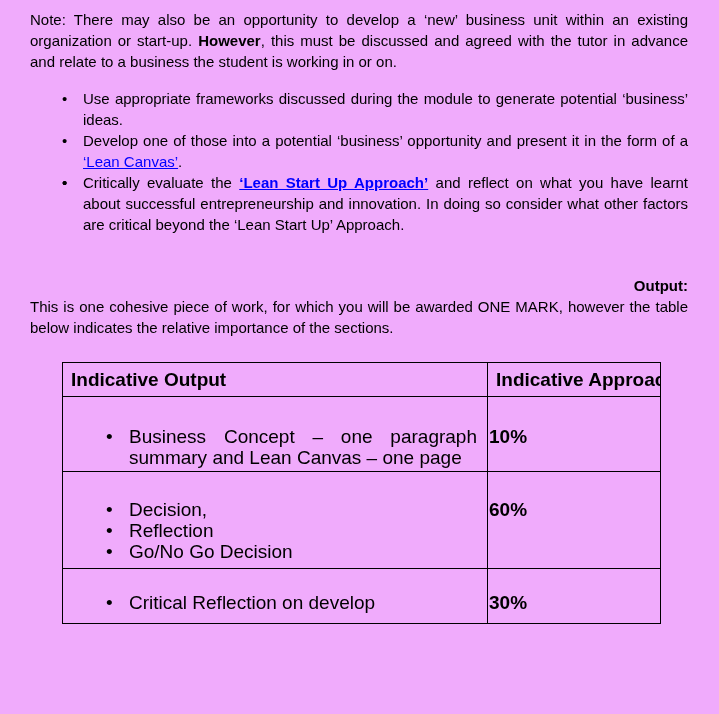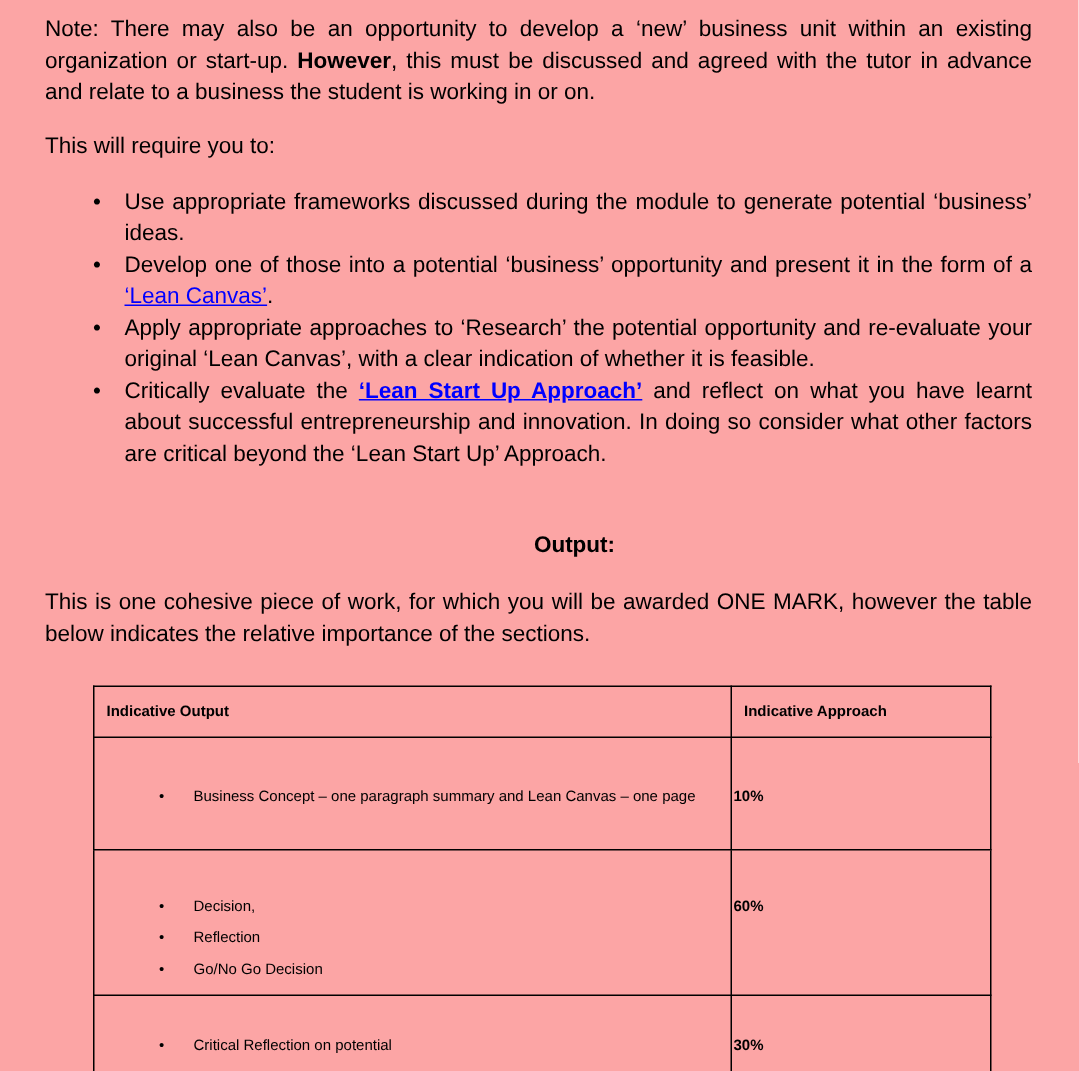--- a/index.html
+++ b/index.html
@@ -7,21 +7,21 @@
     padding: 0;
     background: #ffffff;
   }
   .page {
     position: relative;
     width: 719px;
     height: 714px;
     box-sizing: border-box;
     padding: 9px 31px 0 30px;
     overflow: hidden;
-    background: #fca5a5;
+    background: #f0abfc;
     color: #000000;
     font-family: "Liberation Sans", "DejaVu Sans", sans-serif;
     font-size: 15px;
     line-height: 21px;
   }
   p { margin: 0; }
   .justify { text-align: justify; }
   .note-para { margin: 0; }
   .require-intro { margin-top: 15px; text-align: left; }
   ul.bullets {
@@ -35,36 +35,36 @@
     text-align: justify;
   }
   .marker {
     position: absolute;
     left: 32px;
     top: 0;
   }
   .output-heading {
     margin-top: 40px;
     font-weight: bold;
-    text-align: center;
+    text-align: right;
     margin-left: 48px;
   }
-  .cohesive-para { margin-top: 17px; }
+  .cohesive-para { }
   table.weightage {
     border-collapse: collapse;
     table-layout: fixed;
     width: 598px;
     margin: 24px 0 0 32px;
   }
   table.weightage th,
   table.weightage td {
     border: 1px solid #000000;
     vertical-align: top;
     box-sizing: border-box;
-    font-size: 10px;
+    font-size: 19px;
     line-height: 21px;
   }
   col.c1 { width: 425px; }
   col.c2 { width: 173px; }
   table.weightage th {
     font-weight: bold;
     text-align: left;
     padding: 6px 6px 6px 8px;
     height: 33px;
     white-space: nowrap;
@@ -92,34 +92,32 @@
     text-decoration: underline;
   }
 </style>
 </head>
 <body>
 
 <div class="page">
 
   <p class="note-para justify"><span>Note: There may also be an opportunity to develop a ‘new’ business unit within an existing organization or start-up.  </span><span style="font-weight: bold;">However</span><span>, this must be discussed and agreed with the tutor in advance and relate to a business the student is working in or on.</span></p>
 
-  <p class="require-intro">This will require you to:</p>
 
   <ul class="bullets">
     <li>
       <span class="marker">•</span>
       <span><span>Use appropriate frameworks discussed during the module to generate potential ‘business’ ideas.</span></span>
     </li>
     <li>
       <span class="marker">•</span>
       <span><span>Develop one of those into a potential ‘business’ opportunity and present it in the form of a </span><a href="#" class="doc-link" style="color: rgb(0, 0, 255);">‘Lean Canvas’</a><span>.</span></span>
     </li>
     <li>
       <span class="marker">•</span>
-      <span><span>Apply appropriate approaches to ‘Research’ the potential opportunity and re-evaluate your original ‘Lean Canvas’, with a clear indication of whether it is feasible.</span></span>
     </li>
     <li>
       <span class="marker">•</span>
       <span><span>Critically evaluate the </span><a href="#" class="doc-link" style="color: rgb(0, 0, 255); font-weight: bold;">‘Lean Start Up Approach’</a><span> and reflect on what you have learnt about successful entrepreneurship and innovation.  In doing so consider what other factors are critical beyond the ‘Lean Start Up’ Approach.</span></span>
     </li>
   </ul>
 
   <p class="output-heading">Output:</p>
 
   <p class="cohesive-para justify">This is one cohesive piece of work, for which you will be awarded ONE MARK, however the table below indicates the relative importance of the sections.</p>
@@ -162,21 +160,21 @@
           </li>
         </ul>
       </td>
       <td class="cell-weight">60%</td>
     </tr>
     <tr class="trow3">
       <td class="cell-items">
         <ul>
           <li>
             <span class="marker">•</span>
-            <span>Critical Reflection on potential</span>
+            <span>Critical Reflection on develop</span>
           </li>
         </ul>
       </td>
       <td class="cell-weight">30%</td>
     </tr>
   </tbody>
     </table>
 
 </div>
 

